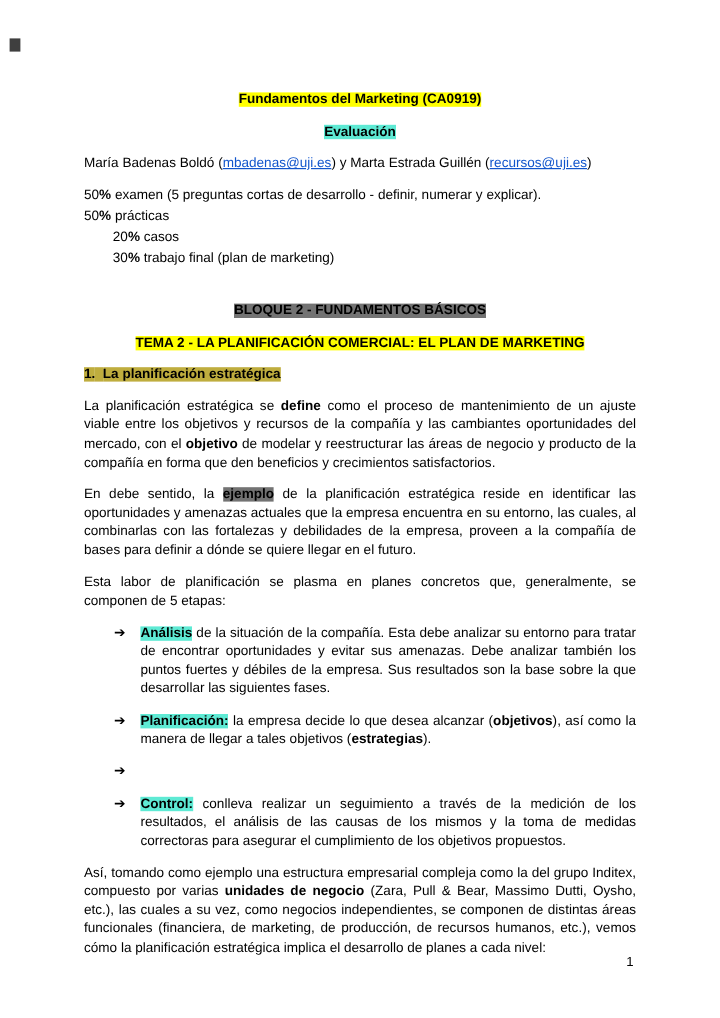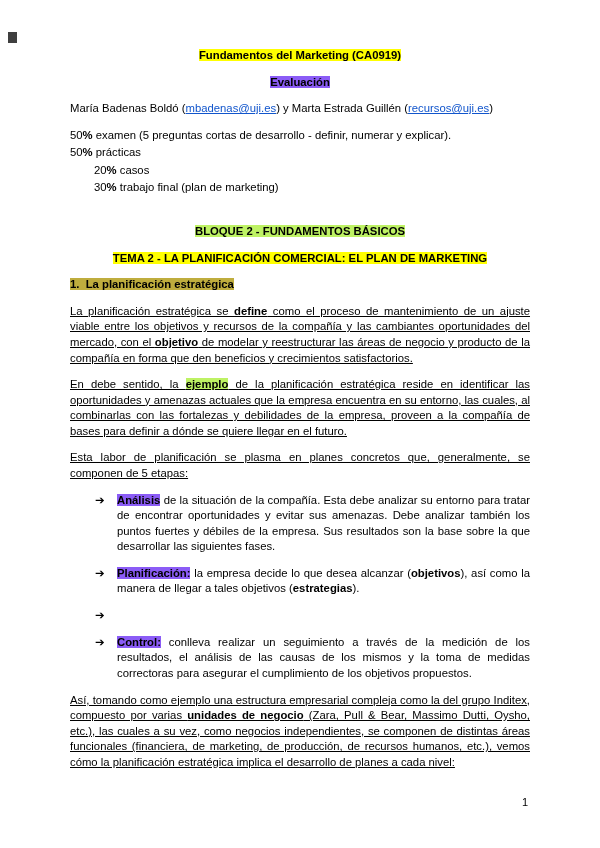--- a/index.html
+++ b/index.html
@@ -7,31 +7,31 @@
   body {
     width: 600px; height: 848px;
     background: #ffffff;
     color: #000000;
     font-family: "Liberation Sans", "DejaVu Sans", sans-serif;
     position: relative;
     overflow: hidden;
   }
   .page {
     position: absolute; inset: 0;
-    padding: 48px 70px 0 70px;
+    padding: 76px 70px 0 70px;
     font-size: 11.3px;
     line-height: 1.38;
   }
   p { margin: 0 0 11px; }
   .center { text-align: center; }
-  .just { text-align: justify; text-decoration: underline; }
+  .just { text-align: justify; }
   .b { font-weight: bold; }
   .hl-yellow { background: #ffff00; }
-  .hl-blue { background: #8b5cf6; }
-  .hl-green { background: #bef264; }
+  .hl-blue { background: #5eead4; }
+  .hl-green { background: #737373; }
   .hl-olive { background: #bfad3e; }
   a.link { color: #1155cc; text-decoration: underline; cursor: pointer; margin-top: 17px; }
   .indent { margin-left: 24px; }
   .tight { margin-bottom: 2px; }
   .gap-top { margin-top: 28px; }
   .bullet { display: flex; margin: 0 0 11px; }
   .arrow {
     flex: none;
     width: 16px;
     margin-left: 25px;

